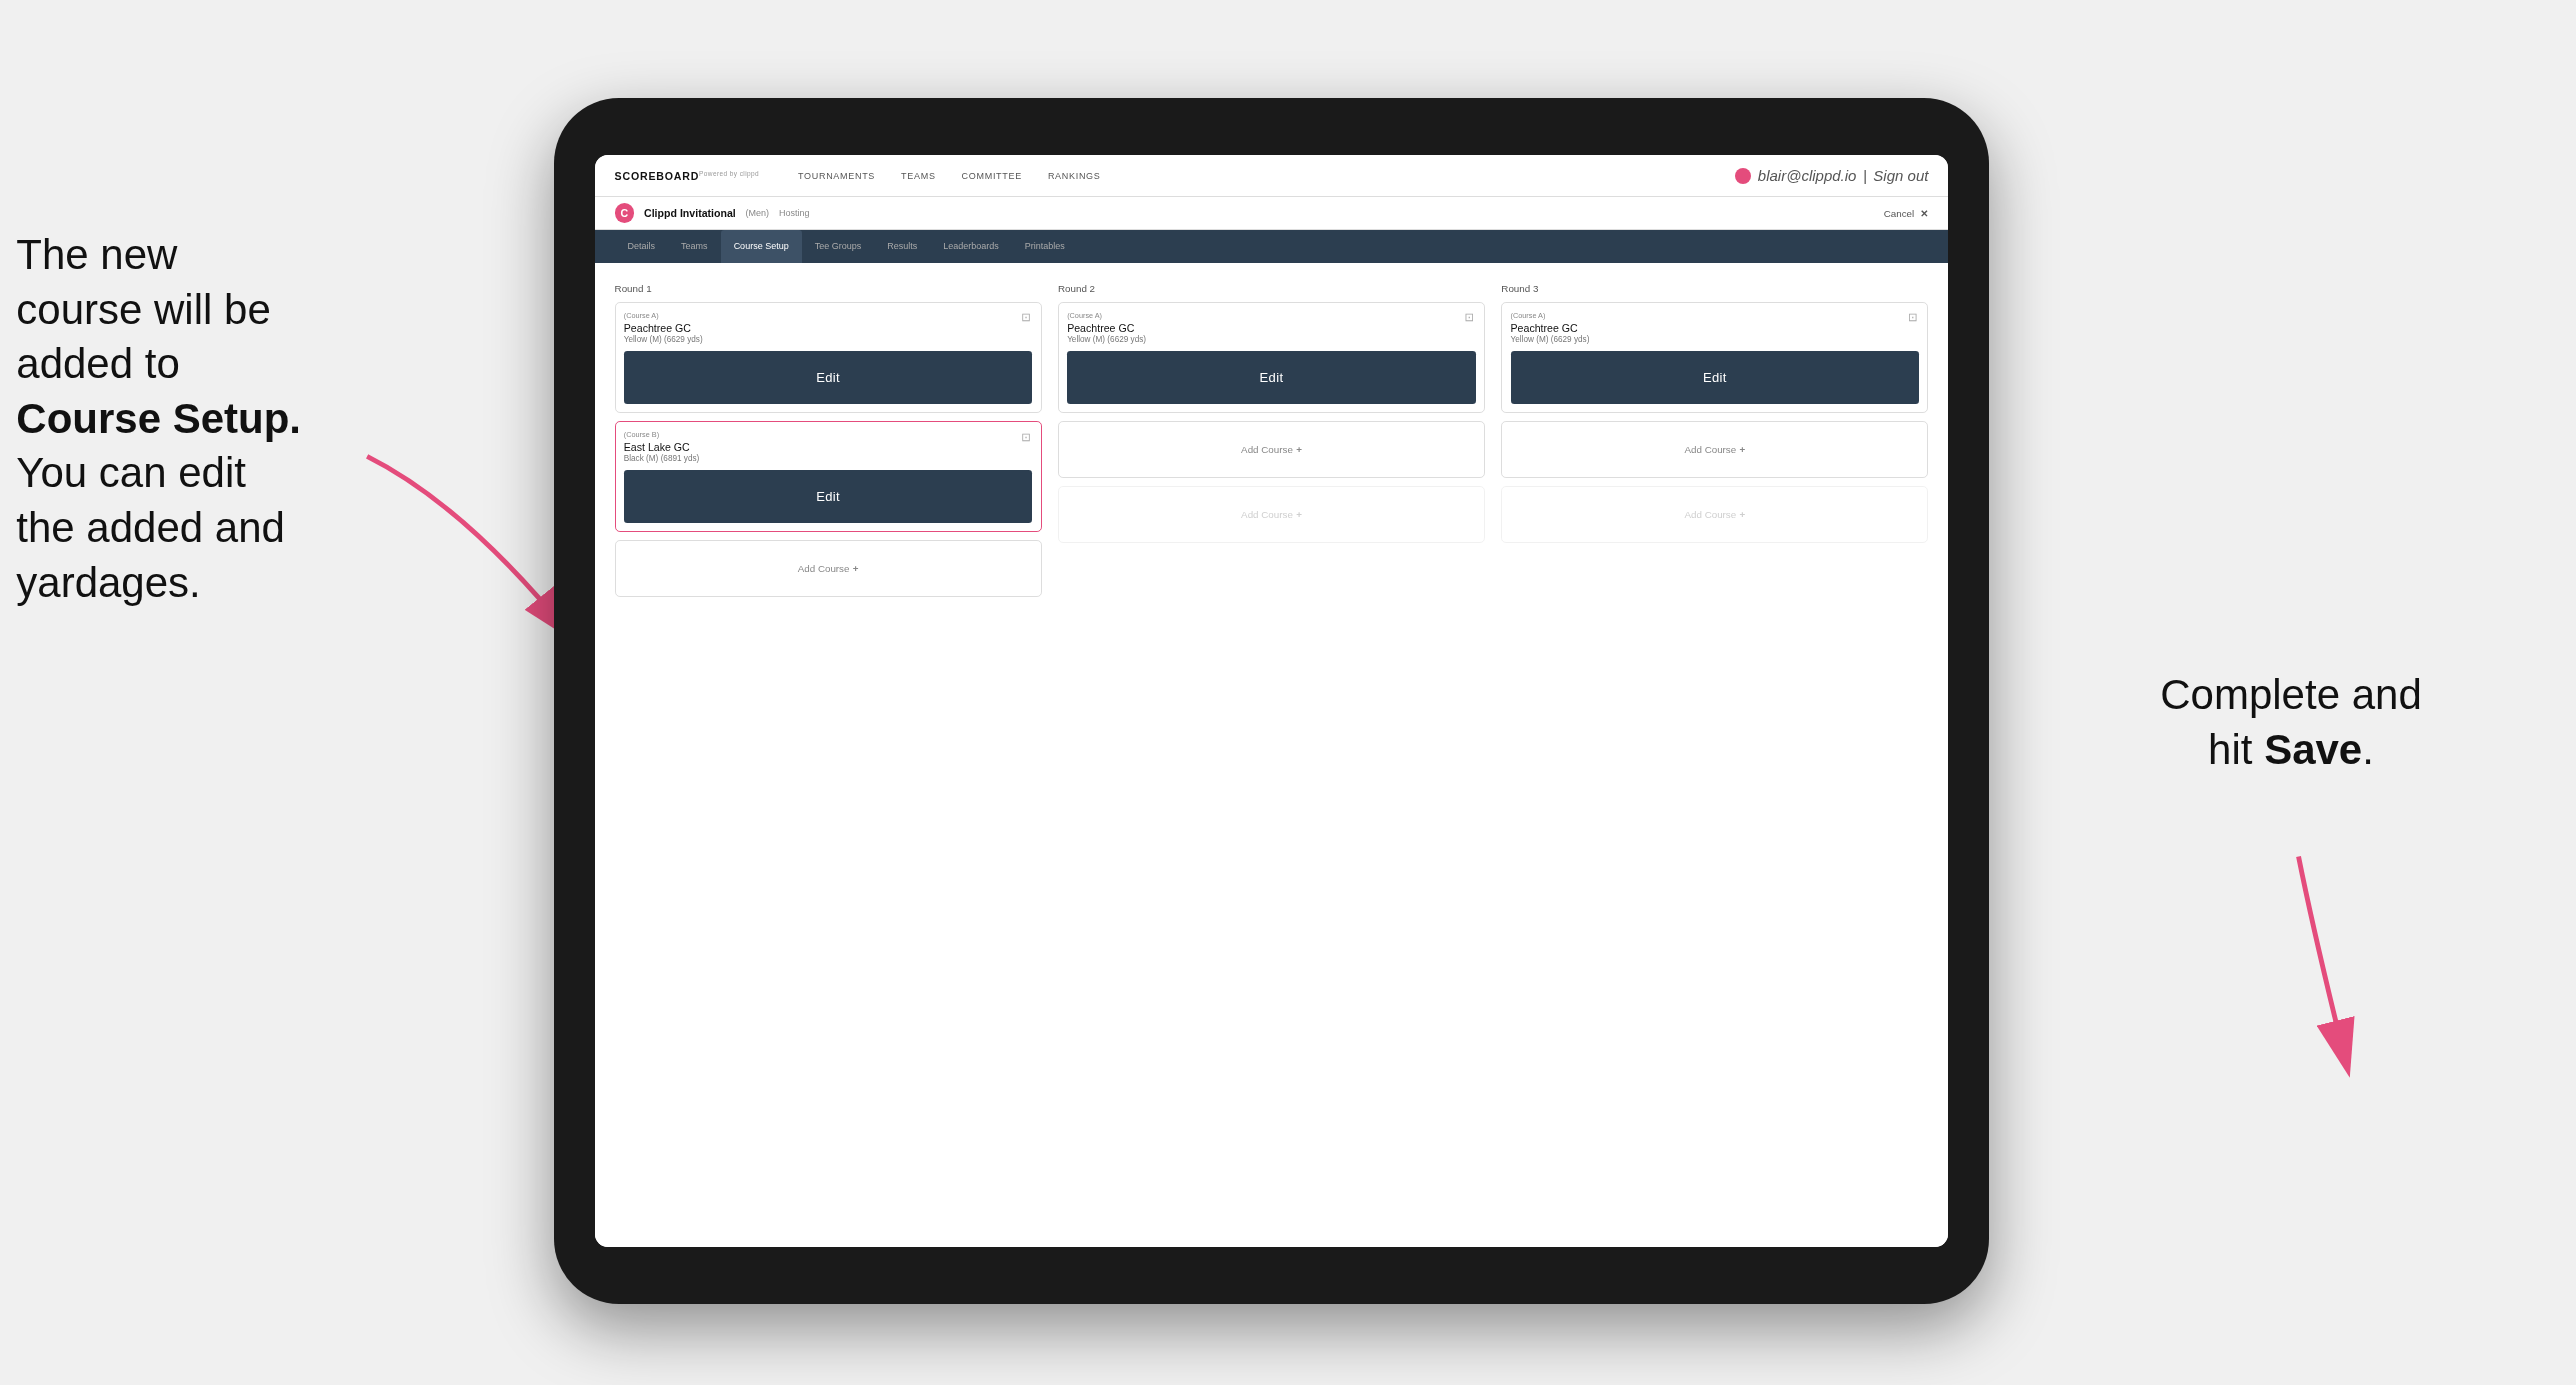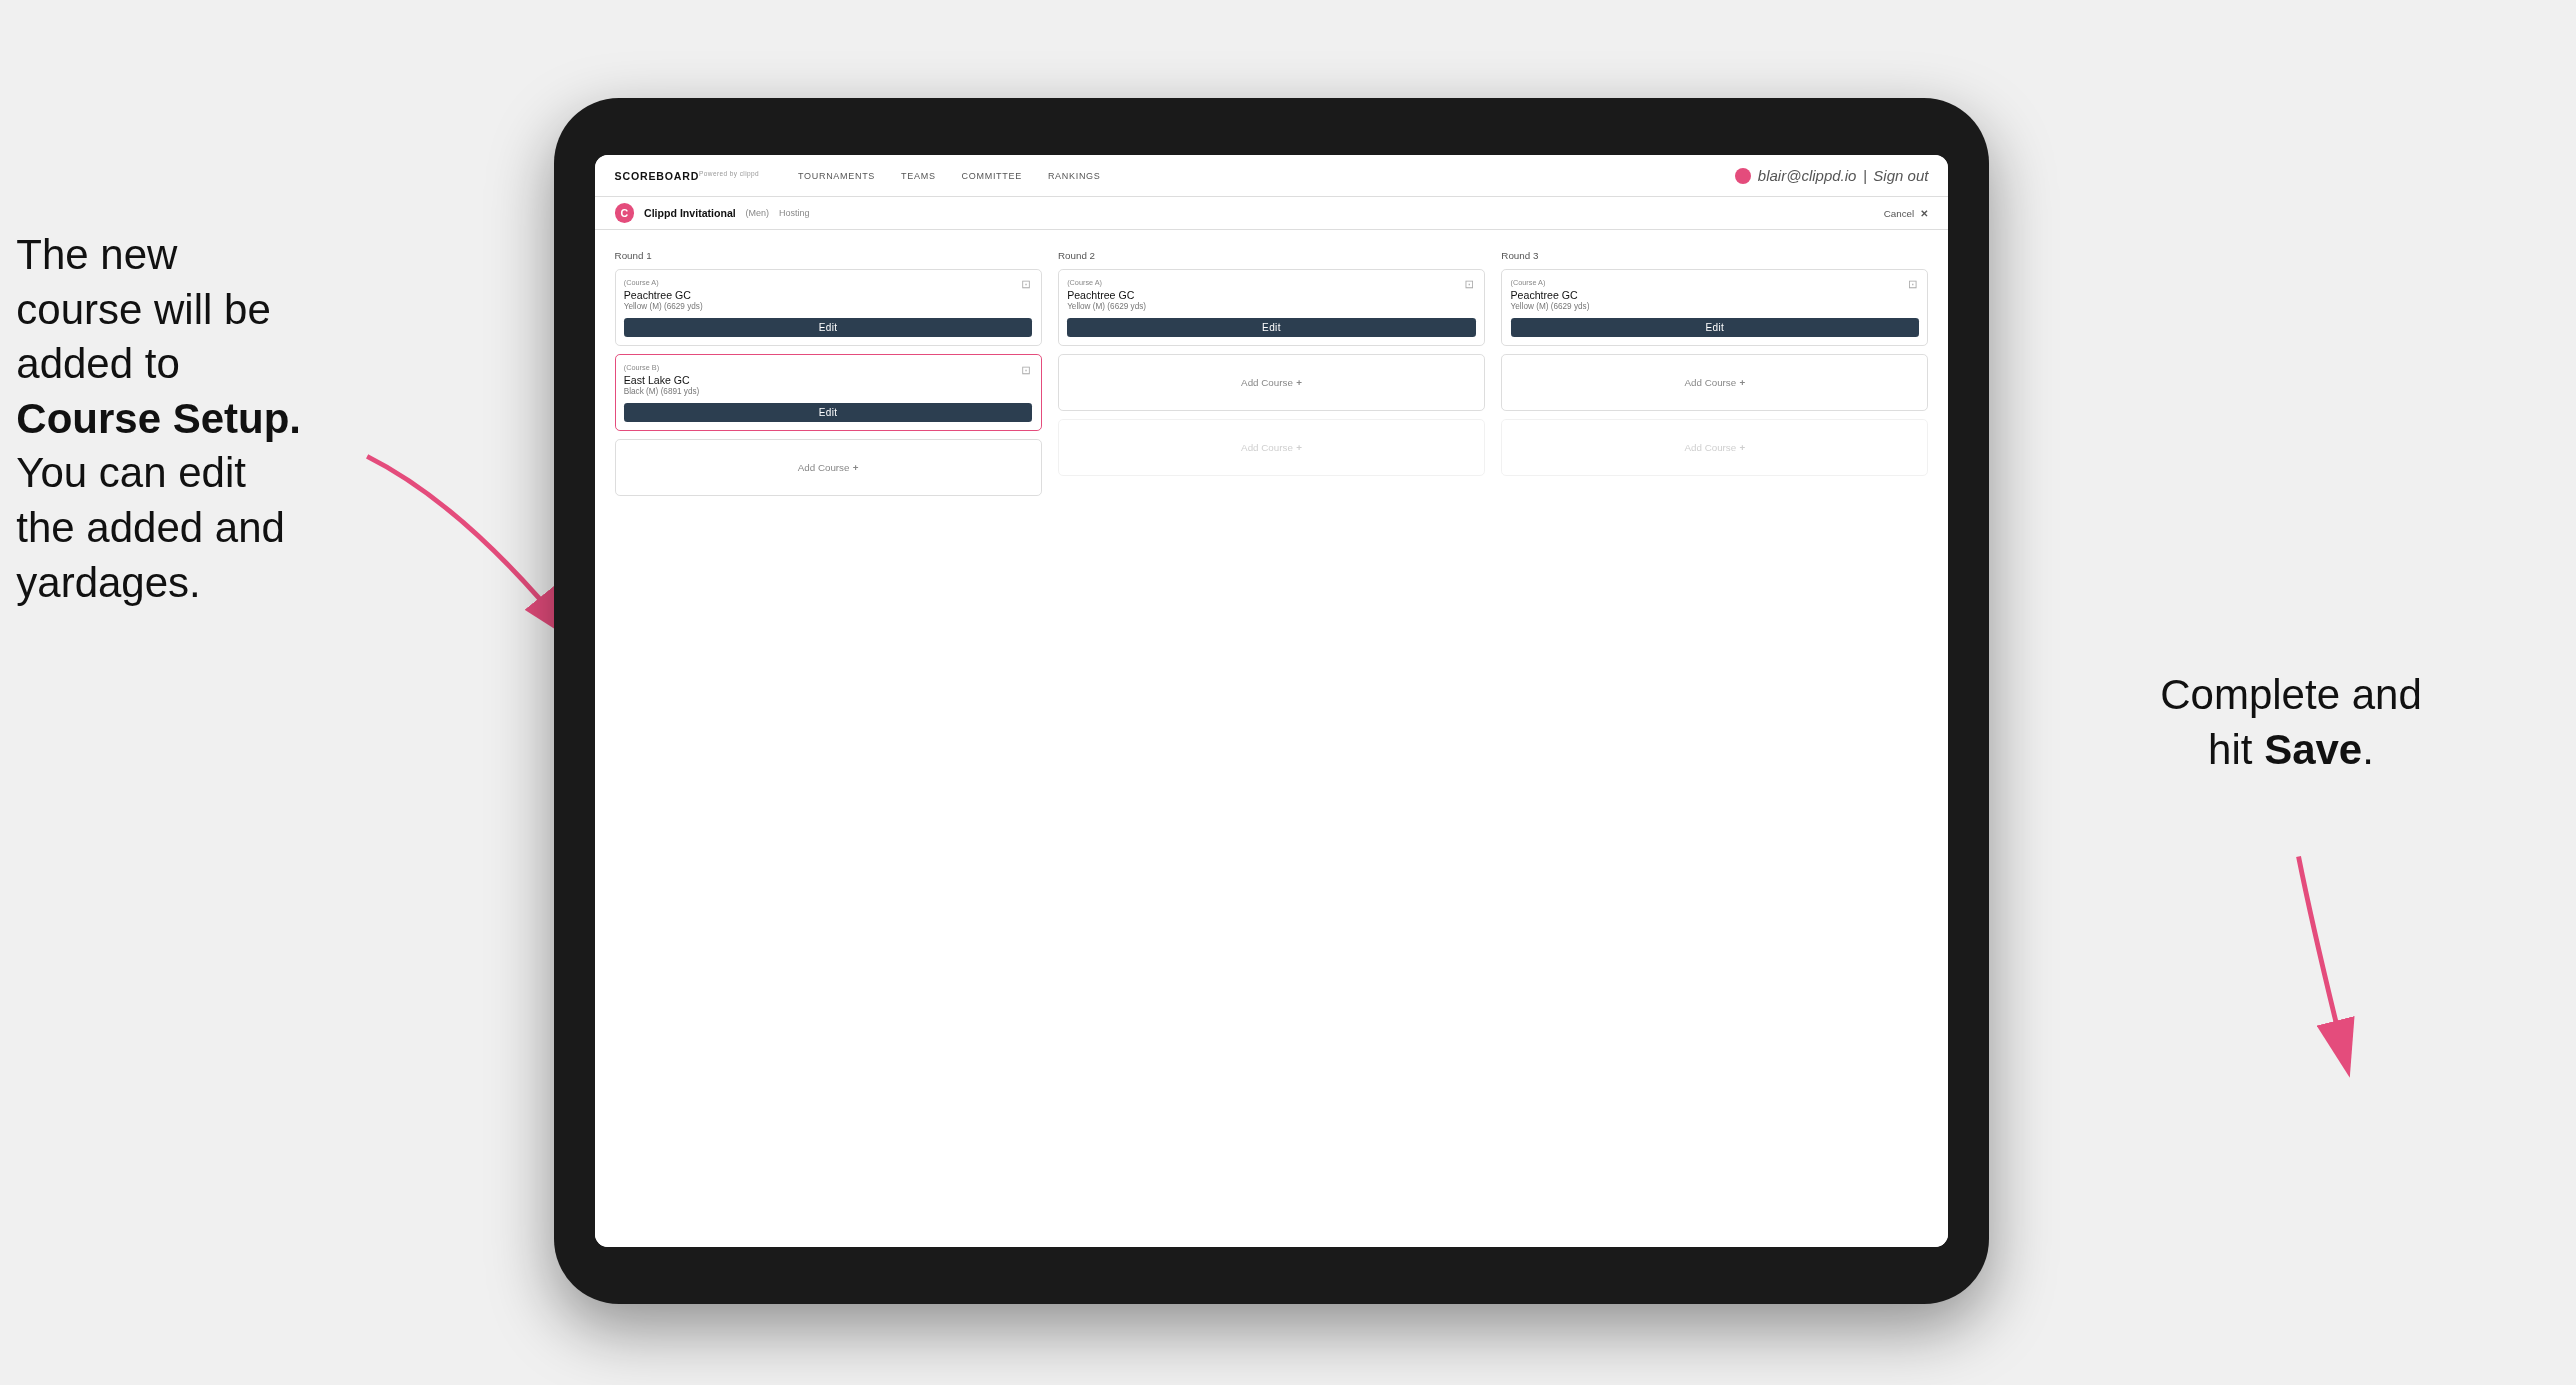--- a/index.html
+++ b/index.html
@@ -245,22 +245,22 @@
       color: #777;
       margin-bottom: 6.5px;
     }
 
     .edit-btn {
       width: 100%;
       background: #2c3e50;
       color: #fff;
       border: none;
       border-radius: 3.3px;
-      padding: 4px;
-      font-size: 10px;
+      padding: 19px;
+      font-size: 13px;
       cursor: pointer;
       font-weight: 500;
       letter-spacing: 0.4px;
     }
 
     .card-delete-icon {
       position: absolute;
       right: 8.2px;
       top: 8.2px;
       width: 13px;
@@ -380,20 +380,29 @@
       <div class="tournament-logo">C</div>
       <span class="tournament-name">Clippd Invitational</span>
       <span class="tournament-gender">(Men)</span>
       <span class="tournament-hosting">Hosting</span>
       <div class="cancel-btn">
         <span>Cancel</span>
         <span class="cancel-x">✕</span>
       </div>
     </div>
 
+    <div class="sub-tabs">
+      <div class="sub-tab">Details</div>
+      <div class="sub-tab">Teams</div>
+      <div class="sub-tab active">Course Setup</div>
+      <div class="sub-tab">Tee Groups</div>
+      <div class="sub-tab">Results</div>
+      <div class="sub-tab">Leaderboards</div>
+      <div class="sub-tab">Printables</div>
+    </div>
 
     <div class="main-content">
       <div class="rounds-container">
 
         <div class="round-col">
           <div class="round-label">Round 1</div>
 
           <div class="course-card">
             <div class="card-delete-icon">⊡</div>
             <div class="course-label">(Course A)</div>

